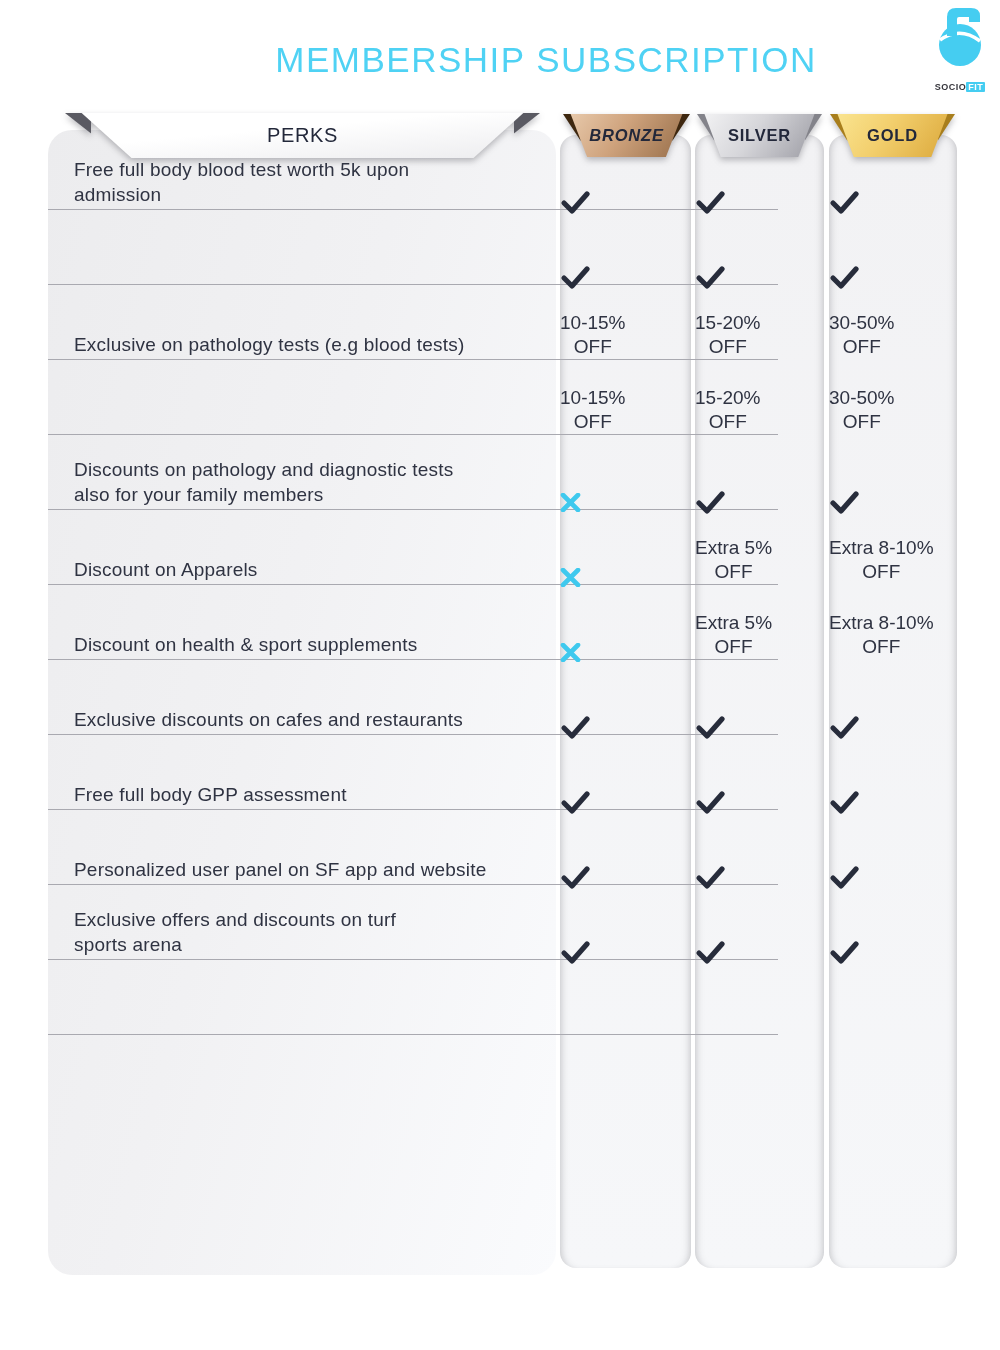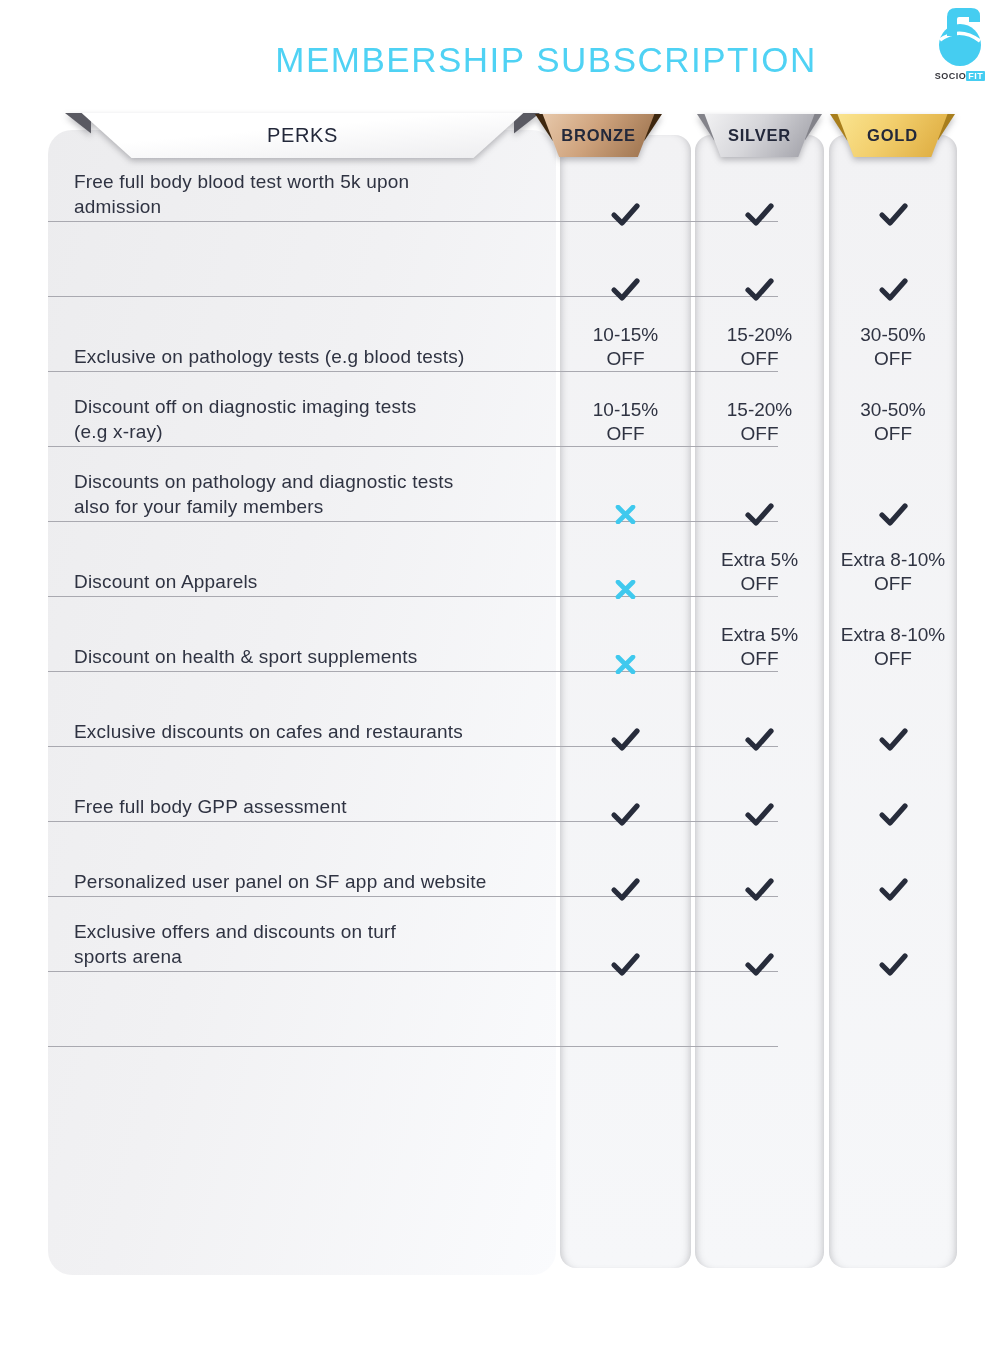--- a/index.html
+++ b/index.html
@@ -9,21 +9,21 @@
     font-family:"Liberation Sans",sans-serif;
   }
   
   .title{
     position:absolute;top:40px;left:0;width:1000px;box-sizing:border-box;
     padding-left:92px;text-align:center;
     font-size:35px;font-weight:400;letter-spacing:1.5px;color:#4FD2F4;
   }
   .logo{position:absolute;top:5px;left:922px;width:76px;text-align:center;}
   .logo svg{display:block;margin:0 auto;}
-  .logo-text{margin-top:4px;font-size:9px;font-weight:700;letter-spacing:.5px;line-height:10px;}
+  .logo-text{margin-top:15px;font-size:9px;font-weight:700;letter-spacing:.5px;line-height:10px;}
   .logo-text .socio{color:#36363D;}
   .logo-text .fit{background:#45CDF1;color:#fff;padding:0 2px;border-radius:1px;}
 
   
   .table-area{position:absolute;left:48px;top:112px;width:909px;height:1170px;}
   .main-panel{
     position:absolute;left:0;top:18px;width:508px;height:1145px;border-radius:24px;
     background:linear-gradient(105deg,#ECECEE 0%,#F1F1F3 45%,#FAFBFD 100%);
   }
   .strip{
@@ -49,40 +49,40 @@
     clip-path:polygon(3.5% 2%,96.5% 2%,86% 98%,14% 98%);
     background:linear-gradient(175deg,#FFFFFF 40%,#EFEFF1 90%,#E3E3E6 100%);
   }
   .ribbon-perks .fold{background:#5A5A62;width:5.5%;height:44%;}
   .ribbon-perks .ribbon-label{font-size:20px;font-weight:400;color:#23283A;letter-spacing:.6px;}
 
   .ribbon-metal{width:127px;height:45px;top:1px;}
   .ribbon-metal .body{clip-path:polygon(6% 2%,94% 2%,81% 98%,19% 98%);}
   .ribbon-metal .fold{width:14%;height:60%;}
   .ribbon-metal .ribbon-label{font-size:16.5px;font-weight:800;color:#23283A;letter-spacing:.8px;}
-  .ribbon-bronze{left:487px;}
+  .ribbon-bronze{left:515px;font-style:italic;}
   .ribbon-bronze .body{background:linear-gradient(125deg,#EACDB0 0%,#CFA37D 45%,#A87E59 80%,#936945 100%);}
   .ribbon-bronze .fold{background:#3E270F;}
   .ribbon-silver{left:649px;width:125px;}
   .ribbon-silver .body{background:linear-gradient(125deg,#F5F5F6 0%,#D6D6DA 45%,#A8A8AF 85%,#9A9AA1 100%);}
   .ribbon-silver .fold{background:#83838A;}
   .ribbon-gold{left:782px;width:125px;}
   .ribbon-gold .body{background:linear-gradient(125deg,#FBE794 0%,#F2CE6C 45%,#E0B045 85%,#D2A033 100%);}
   .ribbon-gold .fold{background:#A87E1C;}
 
   
-  .rows{position:absolute;left:0;top:48px;width:730px;}
+  .rows{position:absolute;left:0;top:36px;width:730px;}
   .row{position:relative;box-sizing:border-box;border-bottom:1px solid #A9A9B0;}
   .row.last{border-bottom:none;}
   .perk{
     position:absolute;left:26px;bottom:2px;width:478px;
     font-size:19px;line-height:1.32;letter-spacing:.2px;color:#2F3342;
     white-space:pre-line;
   }
-  .cell{position:absolute;bottom:0;display:flex;justify-content:center;align-items:flex-end;margin-top:12px;}
+  .cell{position:absolute;bottom:0;display:flex;justify-content:flex-start;align-items:flex-end;margin-top:12px;}
   .cell-bronze{left:512px;width:131px;}
   .cell-silver{left:647px;width:129px;}
   .cell-gold{left:781px;width:128px;}
   .val{
     font-size:19px;line-height:1.26;color:#2F3342;text-align:center;
     white-space:pre-line;
   }
   svg.check{display:block;margin-bottom:-6px;}
   svg.cross{display:block;margin-bottom:-3px;}
 </style>
@@ -181,22 +181,20 @@
         <div class="cell cell-silver">
           <span class="val">15-20%
 OFF</span>
         </div>
         <div class="cell cell-gold">
           <span class="val">30-50%
 OFF</span>
         </div>
       </div>
       <div class="row" style="height: 75px;">
-        <div class="perk">Discount off on diagnostic imaging tests
-(e.g x-ray)</div>
         <div class="cell cell-bronze">
           <span class="val">10-15%
 OFF</span>
         </div>
         <div class="cell cell-silver">
           <span class="val">15-20%
 OFF</span>
         </div>
         <div class="cell cell-gold">
           <span class="val">30-50%

